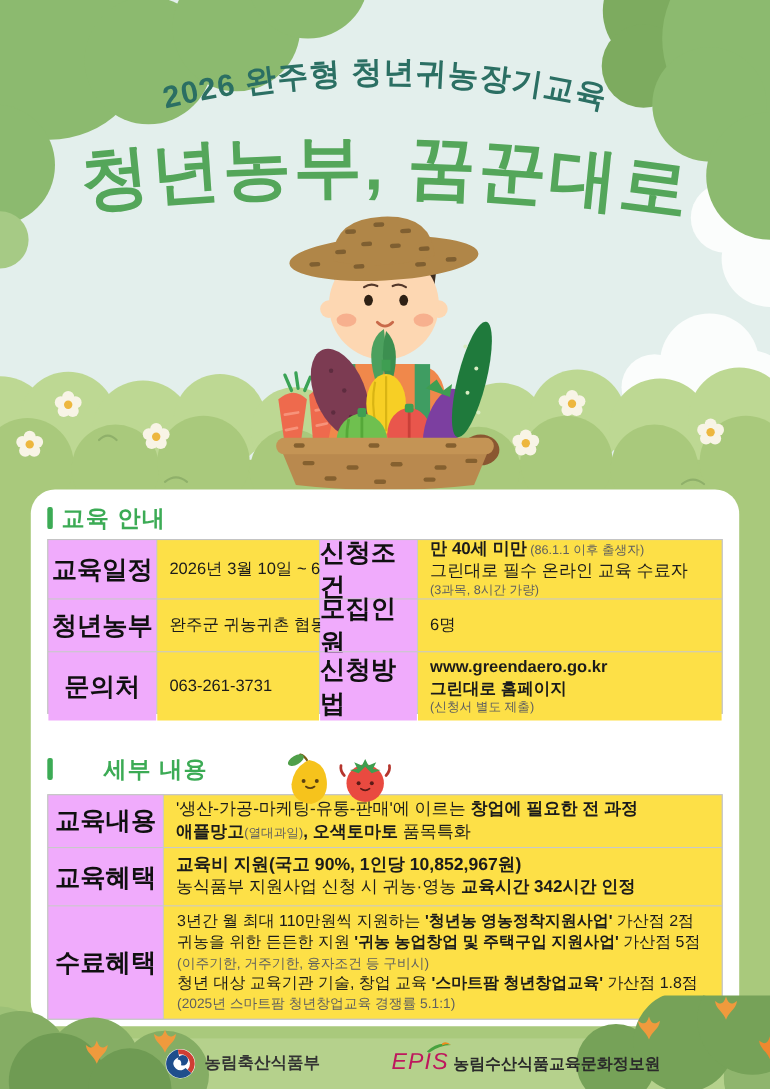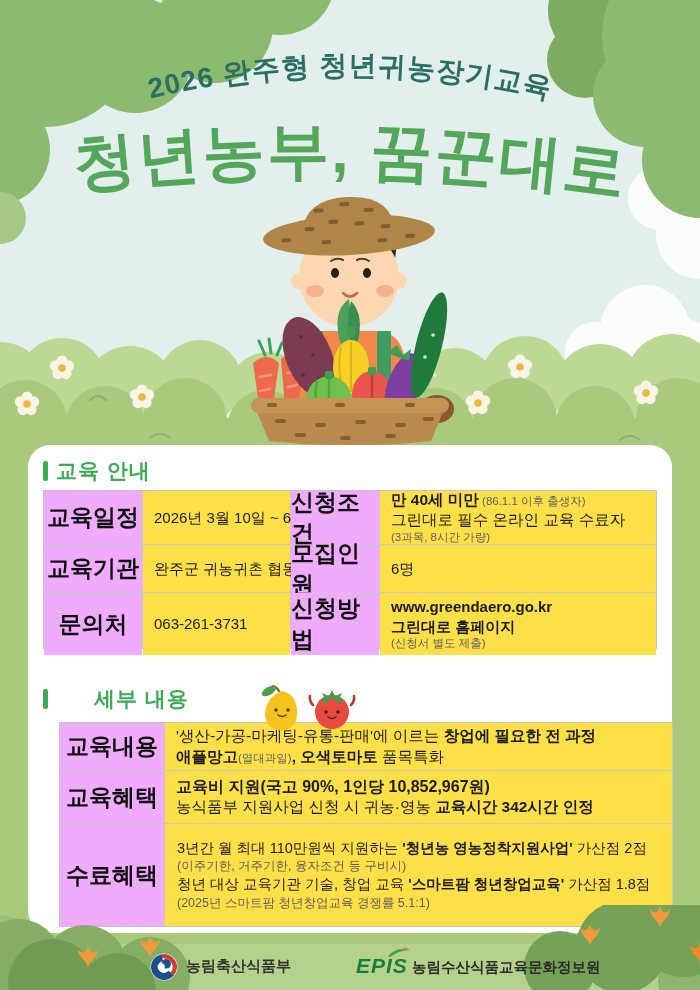--- a/index.html
+++ b/index.html
@@ -20,37 +20,37 @@
          border-radius:22px;}
 
   .sec-title{position:absolute;display:flex;align-items:center;gap:8px;}
   .sec-bar{width:5px;height:20px;border-radius:2px;background:#3cab55;}
   .sec-text{font-size:21px;font-weight:bold;color:#3cab55;letter-spacing:1px;}
 
   .tbl{position:absolute;display:grid;gap:1px;background:#c9c9c9;border:1px solid #c4c4c4;}
   .t1{left:15px;top:45px;width:612px;height:157px;
       grid-template-columns:98px 147px 88px 1fr;grid-template-rows:53px 47px 1fr;}
   .t2{left:15px;top:277px;width:612px;height:203px;
-      grid-template-columns:104px 1fr;grid-template-rows:47px 52px 1fr;margin-left:16px;}
+      grid-template-columns:104px 1fr;grid-template-rows:47px 52px 1fr;}
   .cl{background:#f0abfc;display:flex;align-items:center;justify-content:center;
       font-weight:bold;font-size:23px;color:#101010;}
   .cv{background:#fde047;display:flex;flex-direction:column;justify-content:center;
       padding:4px 11px;font-size:15px;color:#1b1b1b;line-height:1.3;}
   .ln{white-space:nowrap;}
   .b{font-weight:bold;}
   .sm{font-size:11.5px;color:#5f5f5f;}
   .sm2{font-size:12.5px;color:#5f5f5f;}
   .f145{font-size:14.5px;}
   .mid{font-weight:bold;}
 
   
   .footer-row{position:absolute;left:0;top:944px;width:700px;height:32px;z-index:9;}
   .ministry-name{position:absolute;left:186px;top:13px;font-size:15px;font-weight:bold;color:#333333;}
   .epis-wrap{position:absolute;left:356px;top:10px;}
-  .epis-text{font-style:italic;font-weight:700;font-size:21px;color:#15803d;letter-spacing:1px;}
+  .epis-text{font-style:italic;font-weight:400;font-size:21px;color:#be185d;letter-spacing:1px;}
   .epis-name{position:absolute;left:412px;top:14px;font-size:14.5px;font-weight:bold;color:#2a2a2a;}
 </style>
 </head>
 <body>
 
 <div class="poster">
 
   <svg class="abs" style="left:0;top:0;" width="700" height="420" viewBox="0 0 700 420">
     <g>
       <circle cx="702" cy="170" r="52" fill="#fbfdfc"></circle>
@@ -302,21 +302,21 @@
       <div class="cv">
         <div class="ln">2026년 3월 10일 ~ 6월 5일</div>
       </div>
       <div class="cl">신청조건</div>
       <div class="cv">
         <div class="ln"><span class="b" style="font-size:15.5px;">만 40세 미만</span><span class="sm"> (86.1.1 이후 출생자)</span></div>
         <div class="ln" style="font-size:15.5px;">그린대로 필수 온라인 교육 수료자</div>
         <div class="ln sm">(3과목, 8시간 가량)</div>
       </div>
 
-      <div class="cl">교육기관</div>
+      <div class="cl">청년농부</div>
       <div class="cv">
         <div class="ln">완주군 귀농귀촌 협동조합</div>
       </div>
       <div class="cl">모집인원</div>
       <div class="cv">
         <div class="ln">6명</div>
       </div>
 
       <div class="cl">문의처</div>
       <div class="cv">
@@ -351,20 +351,23 @@
         <div class="ln b" style="font-size:16px;">교육비 지원(국고 90%, 1인당 10,852,967원)</div>
         <div class="ln" style="font-size:15.5px;">
           <span>농식품부 지원사업 신청 시 귀농·영농 </span><span class="b">교육시간 342시간 인정</span>
         </div>
       </div>
 
       <div class="cl">수료혜택</div>
       <div class="cv" style="line-height:1.35;padding-left:12px;">
         <div class="ln f145">
           <span>3년간 월 최대 110만원씩 지원하는 </span><span class="b">'청년농 영농정착지원사업'</span><span> 가산점 2점</span>
+        </div>
+        <div class="ln f145">
+          <span>귀농을 위한 든든한 지원 </span><span class="b">'귀농 농업창업 및 주택구입 지원사업'</span><span> 가산점 5점</span>
         </div>
         <div class="ln sm2">(이주기한, 거주기한, 융자조건 등 구비시)</div>
         <div class="ln f145">
           <span>청년 대상 교육기관 기술, 창업 교육 </span><span class="b">'스마트팜 청년창업교육'</span><span> 가산점 1.8점</span>
         </div>
         <div class="ln sm2">(2025년 스마트팜 청년창업교육 경쟁률 5.1:1)</div>
       </div>
     </div>
   </div>
 

